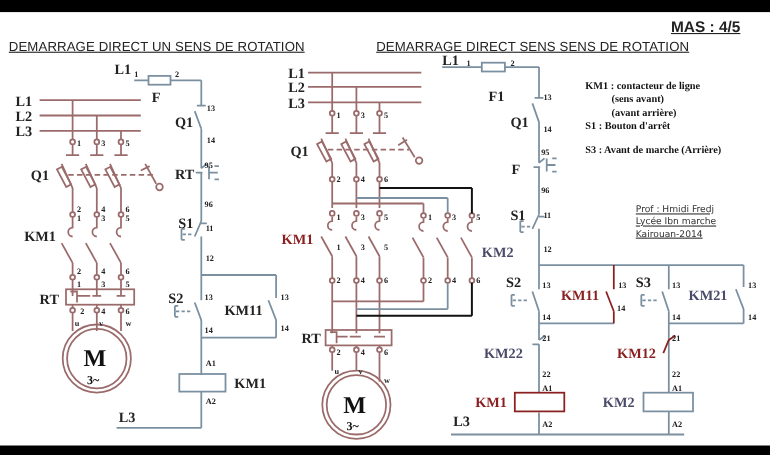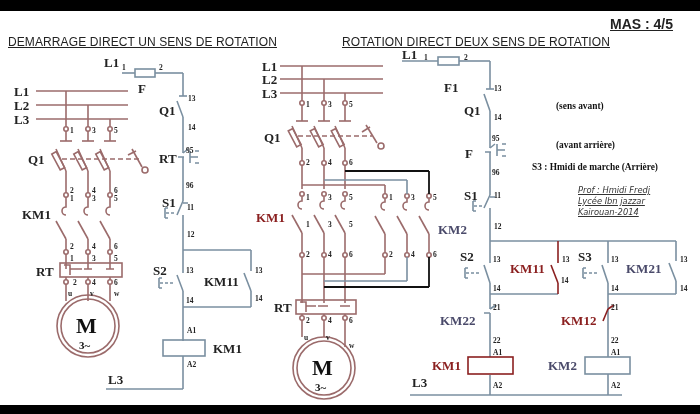--- a/index.html
+++ b/index.html
@@ -3,30 +3,30 @@
 <meta charset="utf-8">
 <style>
   html,body{margin:0;padding:0;background:#000;}
   body{width:700px;height:414px;overflow:hidden;position:relative;font-family:"Liberation Serif",serif;}
   #sheet{position:absolute;left:0;top:11px;width:700px;height:394px;background:#fff;overflow:hidden;}
   .title{position:absolute;font-family:"Liberation Sans",sans-serif;font-weight:normal;font-size:12px;color:#222;text-decoration:underline;letter-spacing:0.1px;white-space:nowrap;}
   .pg{position:absolute;font-family:"Liberation Sans",sans-serif;font-weight:bold;font-size:14px;color:#222;text-decoration:underline;}
   svg{position:absolute;left:0;top:0;}
   svg text{font-family:"Liberation Serif",serif;font-weight:bold;}
   .legend{position:absolute;left:532px;top:62px;font-family:"Liberation Serif",serif;font-weight:bold;font-size:9.4px;line-height:12px;color:#111;white-space:nowrap;}
-  .legend .ind{padding-left:24px;margin-top:27px;}
+  .legend .ind{padding-left:24px;}
   .legend .gap{height:10px;}
-  .sig{position:absolute;left:578px;top:174px;font-family:"DejaVu Sans",sans-serif;font-style:italic;font-size:8.3px;line-height:11px;color:#333;text-decoration:underline;white-space:nowrap;}
+  .sig{position:absolute;left:578px;top:174px;font-family:"DejaVu Sans",sans-serif;font-size:8.3px;line-height:11px;color:#333;text-decoration:underline;white-space:nowrap;}
 </style>
 </head>
 <body>
 
 <div id="sheet">
   <div class="title" style="left:8px;top:24px;">DEMARRAGE DIRECT UN  SENS DE ROTATION</div>
-  <div class="title" style="left:342px;top:24px;">ROTATION DIRECT DEUX  SENS DE ROTATION</div>
+  <div class="title" style="left:342px;top:24px;">DEMARRAGE DIRECT SENS  SENS DE ROTATION</div>
   <div class="pg" style="left:610px;top:5px;text-align:center;">MAS : 4/5</div>
 
   <svg width="700" height="394" viewBox="0 0 700 394">
     <defs>
       <g id="fuseQ">
         <line x1="0" y1="0" x2="0" y2="10"></line>
         <line x1="-7" y1="10" x2="7" y2="10"></line>
       </g>
     </defs>
 
@@ -392,23 +392,25 @@
       <text x="493" y="332">22</text>
       <text x="611" y="332">22</text>
       <text x="493" y="344">A1</text>
       <text x="611" y="344">A1</text>
       <text x="493" y="377">A2</text>
       <text x="611" y="377">A2</text>
     </g>
   </svg>
 
   <div class="legend">
+    <div>KM1 : contacteur de ligne</div>
     <div class="ind">(sens avant)</div>
     <div class="ind">(avant  arrière)</div>
+    <div>S1 : Bouton d'arrêt</div>
     <div class="gap"></div>
-    <div>S3 : Hmidi de marche (Arrière)</div>
+    <div>S3 : Avant de marche (Arrière)</div>
   </div>
   <div class="sig">
     <div>Prof : Hmidi Fredj</div>
-    <div>Lycée Ibn jazzar</div>
+    <div>Lycée Ibn marche</div>
     <div>Kairouan-2014</div>
   </div>
 </div>
 
 </body></html>

